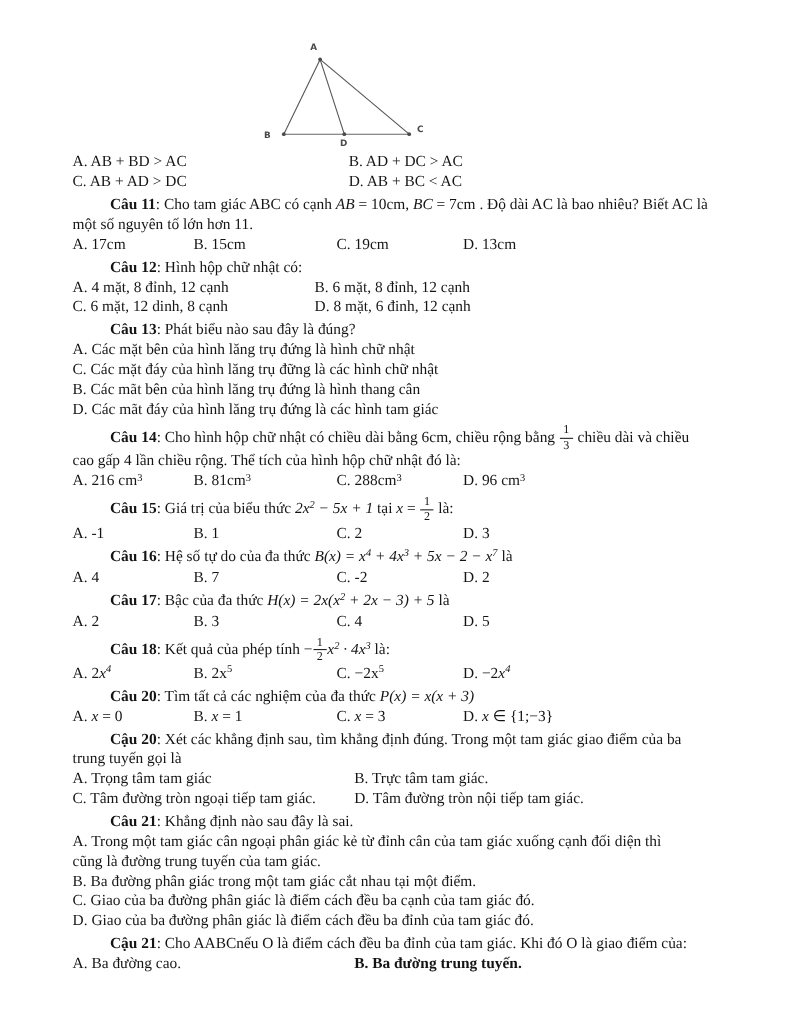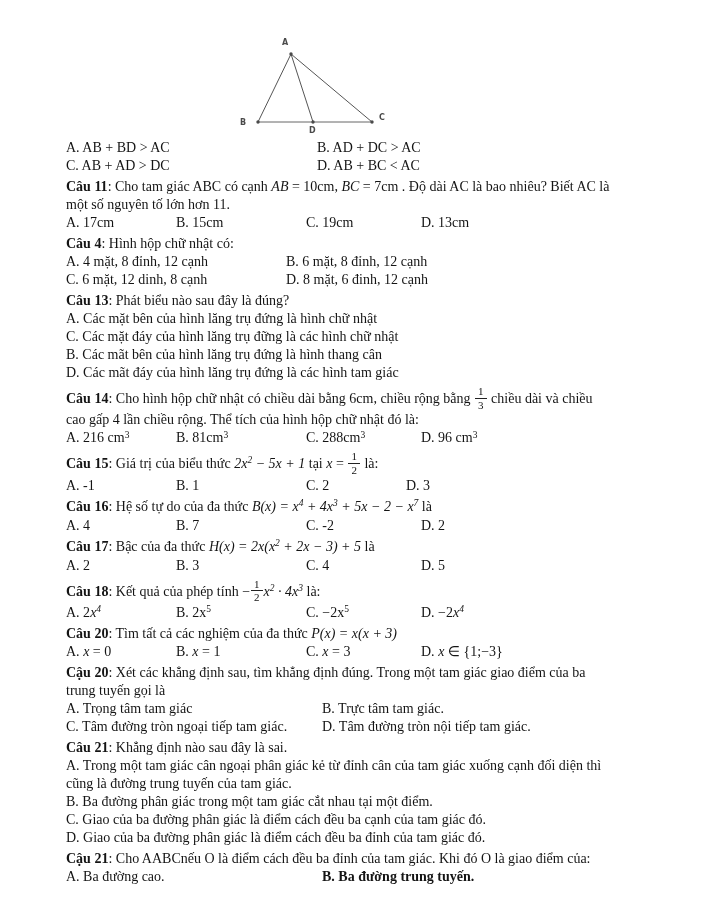--- a/index.html
+++ b/index.html
@@ -22,21 +22,21 @@
     font-size:8px;font-weight:bold;color:#4a4a4a;line-height:1;
   }
   .content{
     position:absolute;left:66px;top:139px;width:600px;
   }
   .line{
     position:relative;
     min-height:18px;line-height:18px;
     white-space:nowrap;
   }
-  .line.q{margin-top:3px;}
+  .line.q{margin-top:3px;margin-left:34px;}
   .line.opts{height:18px;}
   .col{position:absolute;top:0;white-space:nowrap;}
   .bold{font-weight:bold;}
   .it{font-style:italic;}
   .sup{font-size:9.5px;position:relative;top:-4.5px;}
   .frac{
     display:inline-block;vertical-align:-0.55em;text-align:center;
     font-size:11px;line-height:1.15;padding:0 1px;
   }
   .frac .fn{display:block;border-bottom:1px solid #222;padding:0 3px;}
@@ -74,21 +74,21 @@
         <span class="col" style="left: 251px;"><span>D.  AB + BC &lt; AC</span></span>
       </div>
       <div class="line para q"><span class="bold">Câu 11</span><span>: Cho tam giác ABC có cạnh </span><span class="it">AB</span><span> = 10cm, </span><span class="it">BC</span><span> = 7cm . Độ dài AC là bao nhiêu? Biết AC là</span></div>
       <div class="line para"><span>một số nguyên tố lớn hơn 11.</span></div>
       <div class="line opts">
         <span class="col" style="left: 0px;"><span>A. 17cm</span></span>
         <span class="col" style="left: 110px;"><span>B. 15cm</span></span>
         <span class="col" style="left: 240px;"><span>C. 19cm</span></span>
         <span class="col" style="left: 355px;"><span>D. 13cm</span></span>
       </div>
-      <div class="line para q"><span class="bold">Câu 4</span><span>: Hình hộp chữ nhật có:</span></div>
+      <div class="line para q"><span class="bold">Câu 12</span><span>: Hình hộp chữ nhật có:</span></div>
       <div class="line opts">
         <span class="col" style="left: 0px;"><span>A. 4 mặt, 8 đỉnh, 12 cạnh</span></span>
         <span class="col" style="left: 220px;"><span>B. 6 mặt, 8 đỉnh, 12 cạnh</span></span>
       </div>
       <div class="line opts">
         <span class="col" style="left: 0px;"><span>C. 6 mặt, 12 dinh, 8 cạnh</span></span>
         <span class="col" style="left: 220px;"><span>D. 8 mặt, 6 đinh, 12 cạnh</span></span>
       </div>
       <div class="line para q"><span class="bold">Câu 13</span><span>: Phát biểu nào sau đây là đúng?</span></div>
       <div class="line para"><span>A. Các mặt bên của hình lăng trụ đứng là hình chữ nhật</span></div>
@@ -101,21 +101,21 @@
         <span class="col" style="left: 0px;"><span>A. 216 cm</span><span class="sup">3</span></span>
         <span class="col" style="left: 110px;"><span>B. 81cm</span><span class="sup">3</span></span>
         <span class="col" style="left: 240px;"><span>C. 288cm</span><span class="sup">3</span></span>
         <span class="col" style="left: 355px;"><span>D. 96 cm</span><span class="sup">3</span></span>
       </div>
       <div class="line para q"><span class="bold">Câu 15</span><span>: Giá trị của biểu thức </span><span class="it">2x</span><span class="it sup">2</span><span class="it"> − 5x + 1</span><span> tại </span><span class="it">x</span><span> = </span><span class="frac"><span class="fn">1</span><span class="fd">2</span></span><span> là:</span></div>
       <div class="line opts">
         <span class="col" style="left: 0px;"><span>A. -1</span></span>
         <span class="col" style="left: 110px;"><span>B. 1</span></span>
         <span class="col" style="left: 240px;"><span>C. 2</span></span>
-        <span class="col" style="left: 340px;"><span>D. 3</span></span>
+        <span class="col" style="left: 355px;"><span>D. 3</span></span>
       </div>
       <div class="line para q"><span class="bold">Câu 16</span><span>: Hệ số tự do của đa thức </span><span class="it">B(x) = x</span><span class="it sup">4</span><span class="it"> + 4x</span><span class="it sup">3</span><span class="it"> + 5x − 2 − x</span><span class="it sup">7</span><span> là</span></div>
       <div class="line opts">
         <span class="col" style="left: 0px;"><span>A. 4</span></span>
         <span class="col" style="left: 110px;"><span>B. 7</span></span>
         <span class="col" style="left: 240px;"><span>C. -2</span></span>
         <span class="col" style="left: 355px;"><span>D. 2</span></span>
       </div>
       <div class="line para q"><span class="bold">Câu 17</span><span>: Bậc của đa thức </span><span class="it">H(x) = 2x(x</span><span class="it sup">2</span><span class="it"> + 2x − 3) + 5</span><span> là</span></div>
       <div class="line opts">

